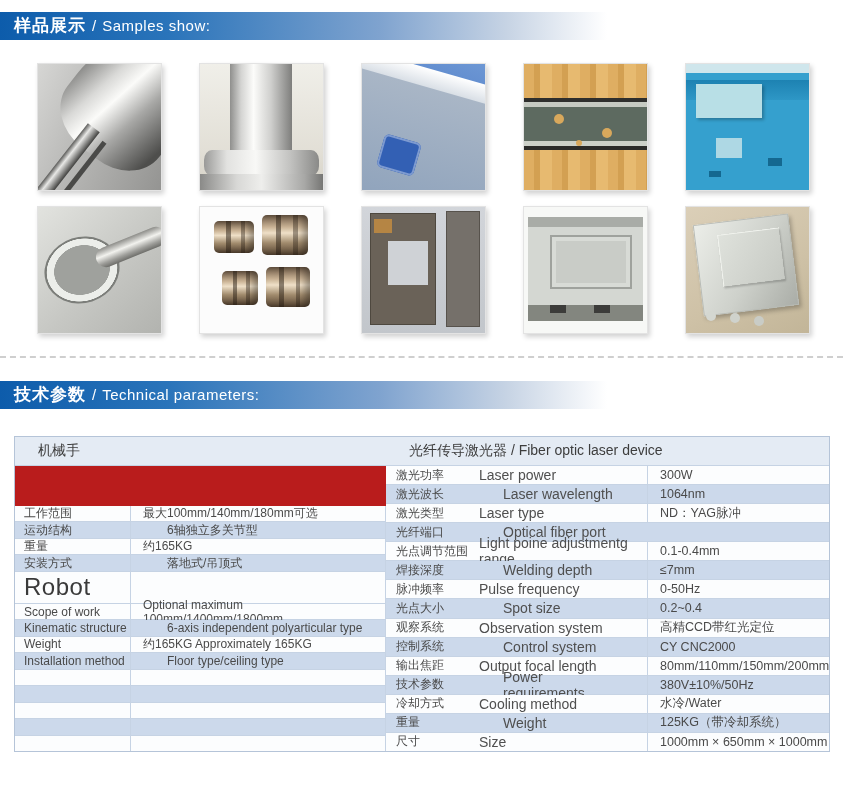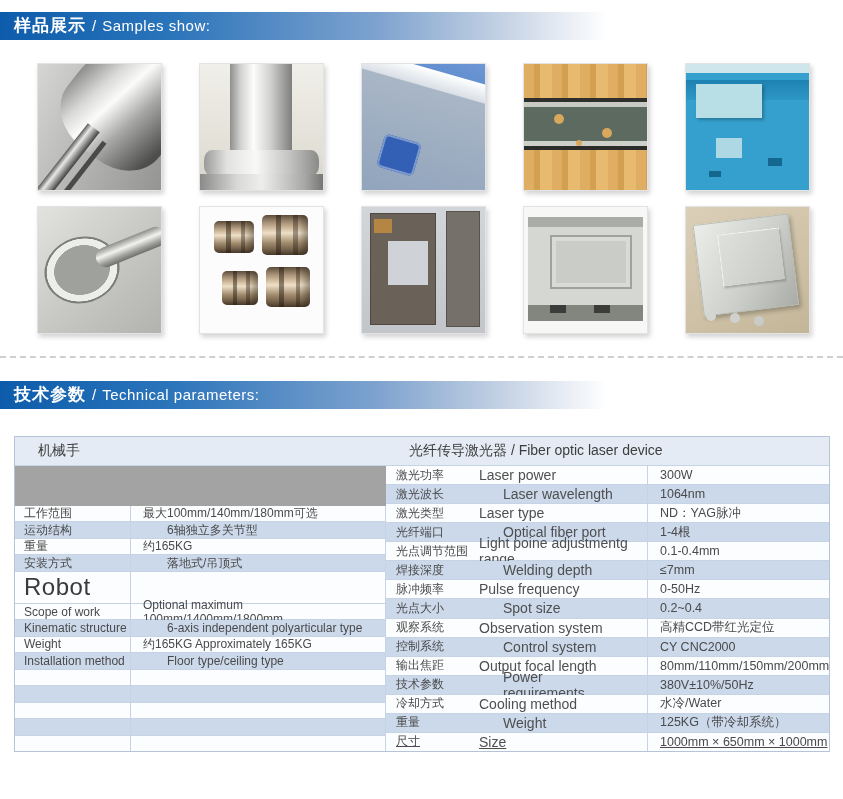--- a/index.html
+++ b/index.html
@@ -107,33 +107,33 @@
            background:linear-gradient(125deg,#dfe2dc,#c6c9c3);
            box-shadow:inset 1px 1px 0 #f2f4ef,1px 2px 2px rgba(0,0,0,.2);}
   .t10 .a3{left:20px;top:104px;width:10px;height:10px;border-radius:50%;background:#d4d7d1;
            box-shadow:24px 2px 0 #cfd2cc,48px 5px 0 #c9ccc6;}
 
   
   #divider{position:absolute;top:356px;left:0;width:843px;height:0;border-top:2px dashed #cfcfcf;}
 
   
   #tech-table{position:absolute;top:436px;left:14px;width:816px;height:316px;display:flex;
-              border:1px solid #b5c4d8;box-sizing:border-box;background:#a3a3a3;font-size:12px;justify-content:center;}
+              border:1px solid #b5c4d8;box-sizing:border-box;background:#b91c1c;font-size:12px;justify-content:center;}
   .sec{display:flex;flex-direction:column;box-sizing:border-box;}
   #sec-left{width:371px;}
   #sec-right{flex:1;}
   .sec-head{flex:0 0 29px;background:#e4ebf4;border-bottom:1px solid #c6d3e4;display:flex;
             align-items:center;padding-left:23px;font-size:14px;color:#3d3d3d;box-sizing:border-box;}
   .rows{flex:1;display:flex;flex-direction:column;}
   #sec-left .rows{border-right:1px solid #c6d3e4;margin-top:40px;}
   .t-row{flex:1 1 0;display:flex;align-items:stretch;border-bottom:1px solid #c6d3e4;
          background:#fcfdfe;box-sizing:border-box;min-height:0;}
   .t-row.alt{background:#ccd9eb;gap:24px;}
   .t-row.big{flex:2 2 0;background:#fcfdfe;}
-  .t-row:last-child{border-bottom:none;text-decoration:underline;}
+  .t-row:last-child{border-bottom:none;}
   .cell-label{width:116px;flex:0 0 116px;display:flex;align-items:center;padding-left:9px;
               border-right:1px solid #c6d3e4;box-sizing:border-box;color:#4a4a4a;}
   .cell-value{flex:1;display:flex;align-items:center;padding-left:12px;color:#4a4a4a;}
   .t-row.big .cell-label{font-size:24px;color:#3a3a3a;letter-spacing:.5px;}
   .c-zh{width:93px;flex:0 0 93px;display:flex;align-items:center;padding-left:10px;box-sizing:border-box;}
   .c-en{flex:1;display:flex;align-items:center;font-size:14px;color:#4f4f4f;}
   .c-val{width:182px;flex:0 0 182px;display:flex;align-items:center;padding-left:12px;
          border-left:1px solid #c6d3e4;box-sizing:border-box;font-size:12.5px;}
 </style>
 </head>
@@ -283,21 +283,20 @@
             <div class="c-val">1064nm</div>
           </div>
           <div class="t-row">
             <div class="c-zh">激光类型</div>
             <div class="c-en">Laser type</div>
             <div class="c-val">ND：YAG脉冲</div>
           </div>
           <div class="t-row alt">
             <div class="c-zh">光纤端口</div>
             <div class="c-en">Optical fiber port</div>
-            <div class="c-val">1-4根</div>
           </div>
           <div class="t-row">
             <div class="c-zh">光点调节范围</div>
             <div class="c-en">Light poine adjustmentg range</div>
             <div class="c-val">0.1-0.4mm</div>
           </div>
           <div class="t-row alt">
             <div class="c-zh">焊接深度</div>
             <div class="c-en">Welding depth</div>
             <div class="c-val">≤7mm</div>

